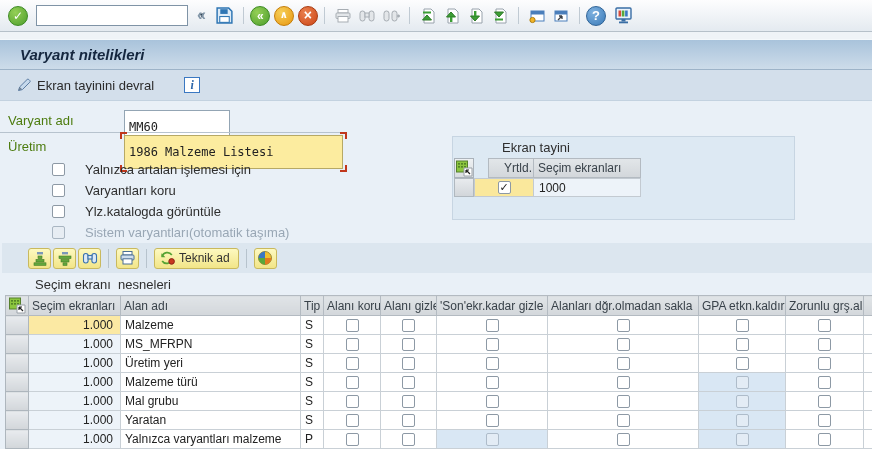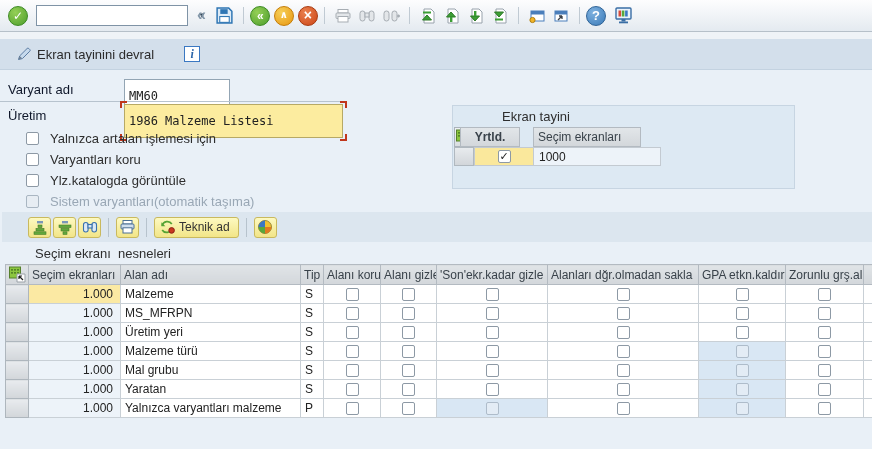--- a/index.html
+++ b/index.html
@@ -33,35 +33,35 @@
               border-bottom:1px solid #9db3c8; display:flex; align-items:center; padding-left:20px; }
   .titlebar h1 { font-size:15px; font-style:italic; font-weight:bold; color:#15273f; }
   .apptb { height:31px; background:#d3dfeb; border-bottom:1px solid #c3d2e0; display:flex; align-items:center; padding-left:12px; }
   .flatbtn { display:flex; align-items:center; gap:5px; font-size:13px; color:#2b2b2b; cursor:pointer; padding:2px 4px; }
   .infobtn { width:16px; height:16px; background:#fff; border:1px solid #3a78c2; color:#2a64a8; margin-left:26px;
              font-family:"Liberation Serif","DejaVu Serif",serif; font-weight:bold; font-style:italic; font-size:12px;
              display:flex; align-items:center; justify-content:center; cursor:pointer; }
 
   
   .content { position:relative; height:348px; }
-  .lbl { position:absolute; font-size:13px; color:#0f172a; }
+  .lbl { position:absolute; font-size:13px; color:#4d7c0f; }
   .inp { position:absolute; border:1px solid #93a5b4; background:#fff; font-family:"DejaVu Sans Mono","Liberation Mono",monospace;
          font-size:12px; color:#222; display:flex; align-items:center; padding:16px 4px; }
   .inp-desc { background:#fcec9f; border-color:#b7a965; }
   .hline { position:absolute; top:31px; left:0; width:346px; height:1px; background:#b7c3ce; }
   .selc { position:absolute; width:7px; height:7px; border:0 solid #c0371c; }
   .selc.tl { top:-4px; left:-5px; border-top-width:2px; border-left-width:2px; }
   .selc.tr { top:-4px; right:-5px; border-top-width:2px; border-right-width:2px; }
   .selc.bl { bottom:-4px; left:-5px; border-bottom-width:2px; border-left-width:2px; }
   .selc.br { bottom:-4px; right:-5px; border-bottom-width:2px; border-right-width:2px; }
 
   .cb { width:13px; height:13px; border:1px solid #8d99a5; background:#fff; border-radius:2px; flex:none;
         display:flex; align-items:center; justify-content:center; font-size:11px; font-weight:bold; color:#1a1a1a; line-height:1; }
   .cb.dis { border-color:#aebcca; background:#e3ecf5; }
-  .fcb { position:absolute; left:26px; display:flex; align-items:center; gap:11px; font-size:13px; color:#2e2e2e; height:15px; }
+  .fcb { position:absolute; left:52px; display:flex; align-items:center; gap:20px; font-size:13px; color:#2e2e2e; height:15px; }
   .fcb.off span { color:#99a7b5; } .fcb.off .cb { border-color:#a9b6c2; background:#e7edf3; }
 
   
   .panel { position:absolute; left:452px; top:35px; width:343px; height:84px; background:#dde9f3; border:1px solid #c7d5e2; }
   .panel .ptitle { position:absolute; left:18px; top:3px; font-size:13px; color:#2e2e2e;margin-left:31px; }
   .pth { position:absolute; top:21px; height:20px; background:linear-gradient(#e2e6e9,#d3d7db); border:1px solid #b3bac1;
          font-size:12px; color:#39424a; display:flex; align-items:center; padding:0 4px; }
   .pselic { position:absolute; left:1px; top:21px; width:20px; height:20px; background:linear-gradient(#eef1f3,#d9dde0);
             border:1px solid #aab2ba; display:flex; align-items:center; justify-content:center; cursor:pointer; }
   .prowsel { position:absolute; left:1px; top:41px; width:20px; height:19px; background:linear-gradient(#e8ebee,#d2d6da);
@@ -202,20 +202,23 @@
           <rect x="7.8" y="4.5" width="2.6" height="6" fill="#58a83c"></rect>
           <rect x="11.1" y="4.5" width="2.6" height="6" fill="#3a78c2"></rect>
           <rect x="7.5" y="13" width="4" height="2.5" fill="#3a6ea5"></rect>
           <rect x="5" y="15.5" width="9" height="1.8" fill="#3a6ea5"></rect>
         </svg>
     </div>
   </div>
 
   <div class="gapstrip"></div>
 
+  <div class="titlebar">
+    <h1>Varyant nitelikleri</h1>
+  </div>
 
   <div class="apptb">
     <div class="flatbtn">
       <span>
         <svg width="16" height="16">
             <path d="M2.5 13.5l1.2-3.6 7.4-7.4a1.2 1.2 0 0 1 1.7 0l1 1a1.2 1.2 0 0 1 0 1.7l-7.4 7.4z" fill="#c6d9ec" stroke="#5b7ca3"></path>
             <path d="M2.5 13.5l1.2-3.6 2.4 2.4z" fill="#6d7f92"></path>
           </svg>
       </span>
       <span>Ekran tayinini devral</span>
@@ -270,27 +273,27 @@
               <circle cx="6" cy="3.8" r="0.9"></circle>
               <circle cx="9" cy="3.8" r="0.9"></circle>
               <circle cx="3" cy="6.8" r="0.9"></circle>
               <circle cx="6" cy="6.8" r="0.9"></circle>
               <circle cx="9" cy="6.8" r="0.9"></circle>
             </g>
             <path d="M8 8h8v8H8z" fill="#fff" stroke="#9aa1a8"></path>
             <path d="M10 10l4 4M10 10v3M10 10h3" stroke="#222" stroke-width="1.2" fill="none"></path>
           </svg>
       </div>
-      <div class="pth" style="left:7px; width:60px; justify-content:center;font-weight:bold;">Yrtld.</div>
+      <div class="pth" style="left:35px; width:60px; justify-content:center;">Yrtld.</div>
       <div class="pth" style="left:80px; width:108px;">Seçim ekranları</div>
       <div class="prowsel"></div>
       <div class="pcell" style="left:21px; width:60px; background:#fae89c; justify-content:center;">
         <div class="cb">✓</div>
       </div>
-      <div class="pcell" style="left:80px; width:128px; background:#edf3f9;">
+      <div class="pcell" style="left:80px; width:108px; background:#edf3f9;">
         <span>1000</span>
       </div>
     </div>
 
     <div class="strip">
       <div class="ybtn">
         <svg width="16" height="16">
             <rect x="5" y="2" width="6" height="2.4" fill="#7b97b8"></rect>
             <rect x="6" y="6" width="4" height="2.6" fill="#62a73c" stroke="#447c26" stroke-width="0.6"></rect>
             <rect x="4" y="9.4" width="8" height="2.6" fill="#62a73c" stroke="#447c26" stroke-width="0.6"></rect>

